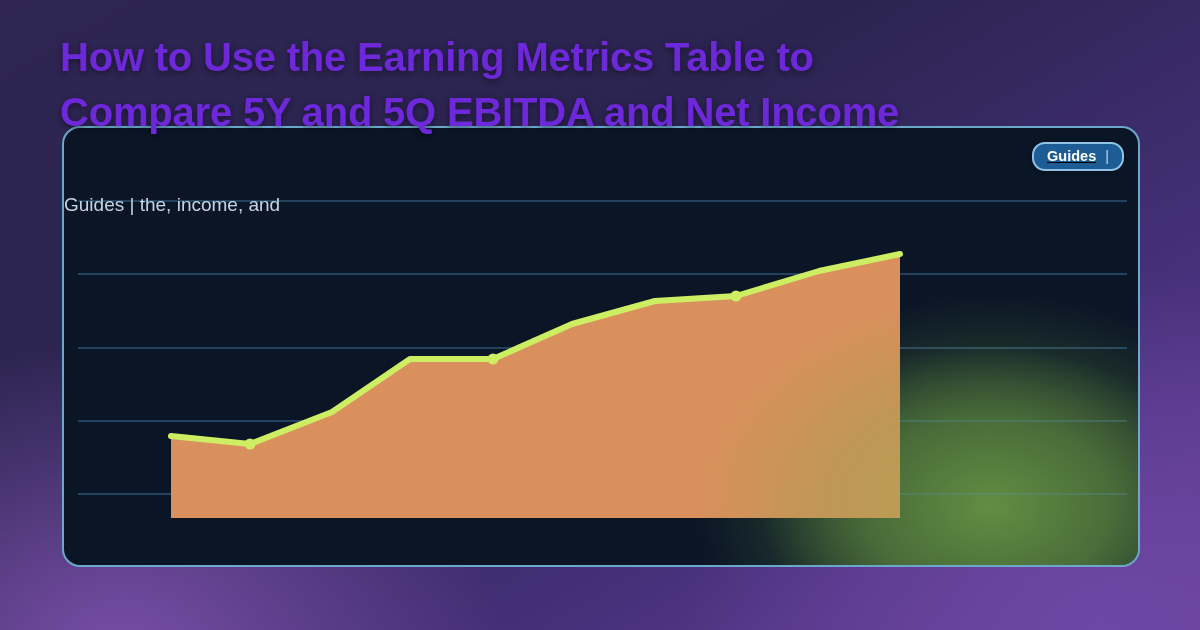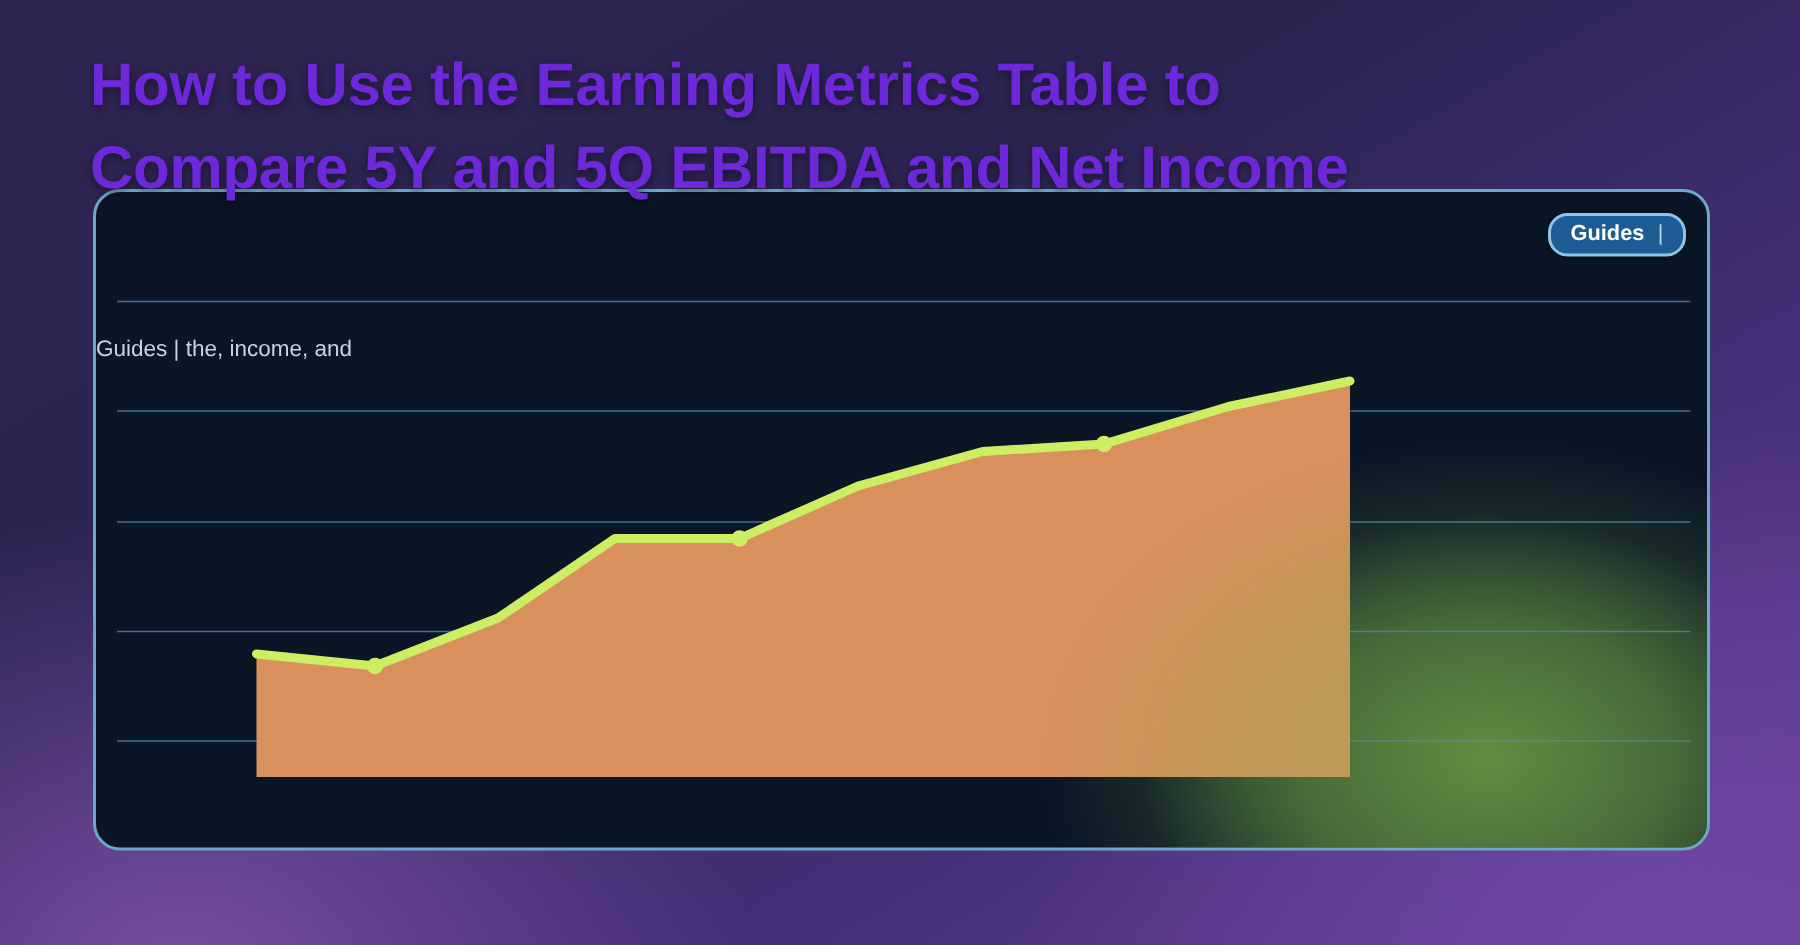--- a/index.html
+++ b/index.html
@@ -39,28 +39,29 @@
   
   .badge {
     position:absolute; right:14px; top:14px;
     display:flex; align-items:center; gap:9px;
     background:#1d5c94;
     border:2px solid #8fc4e6;
     border-radius:13px;
     padding:4px 13px 5px 13px;
     z-index:7;
     box-shadow:0 1px 4px rgba(0,0,0,0.35);
+    text-decoration:underline;
   }
   .badge span { color:#ffffff; font-size:14.5px; font-weight:bold; white-space:nowrap; }
   .badge .sep { color:#b9d9ef; font-weight:normal; }
 
   
   .subtitle {
     position:absolute; left:0px; top:66px; z-index:6;
-    color:#c7d4e6; font-size:15px; white-space:nowrap;margin-top:30px;
+    color:#c7d4e6; font-size:19px; white-space:nowrap;
   }
 
   
   .chart { position:absolute; inset:0; }
   .chart svg { display:block; width:1078px; height:441px; }
 
   .gridline { stroke:#3f6f96; stroke-width:1.1; }
   .area-fill { fill:#d9905c; }
   .area-line { fill:none; stroke:#cdee63; stroke-width:6; stroke-linejoin:round; stroke-linecap:round; }
   .marker { fill:#cdee63; }

